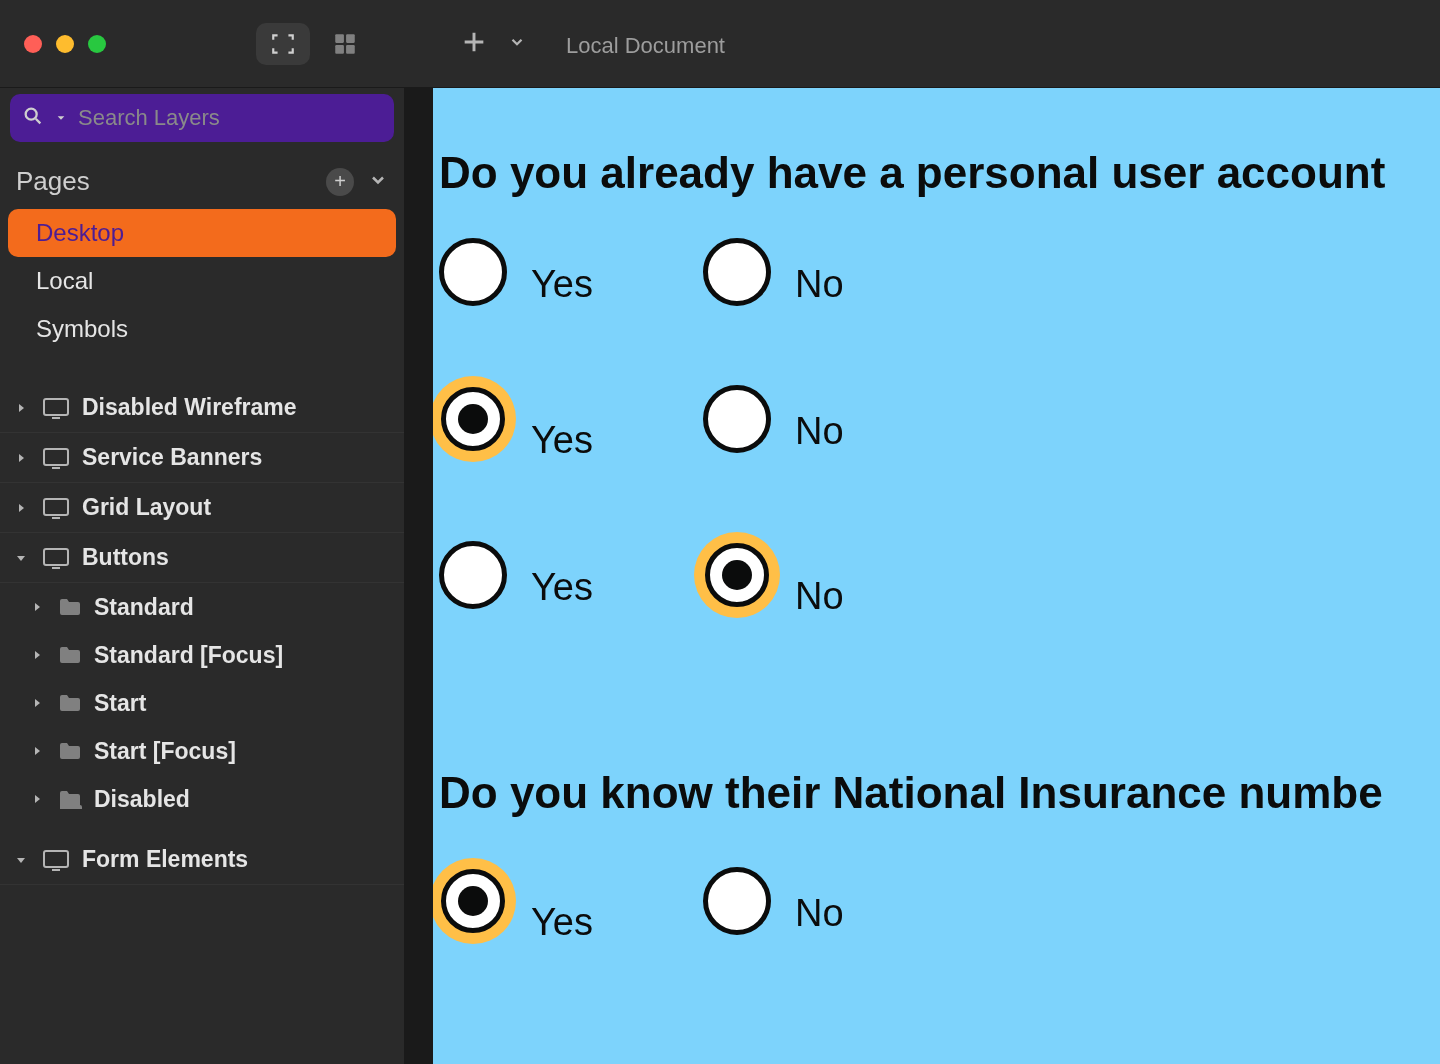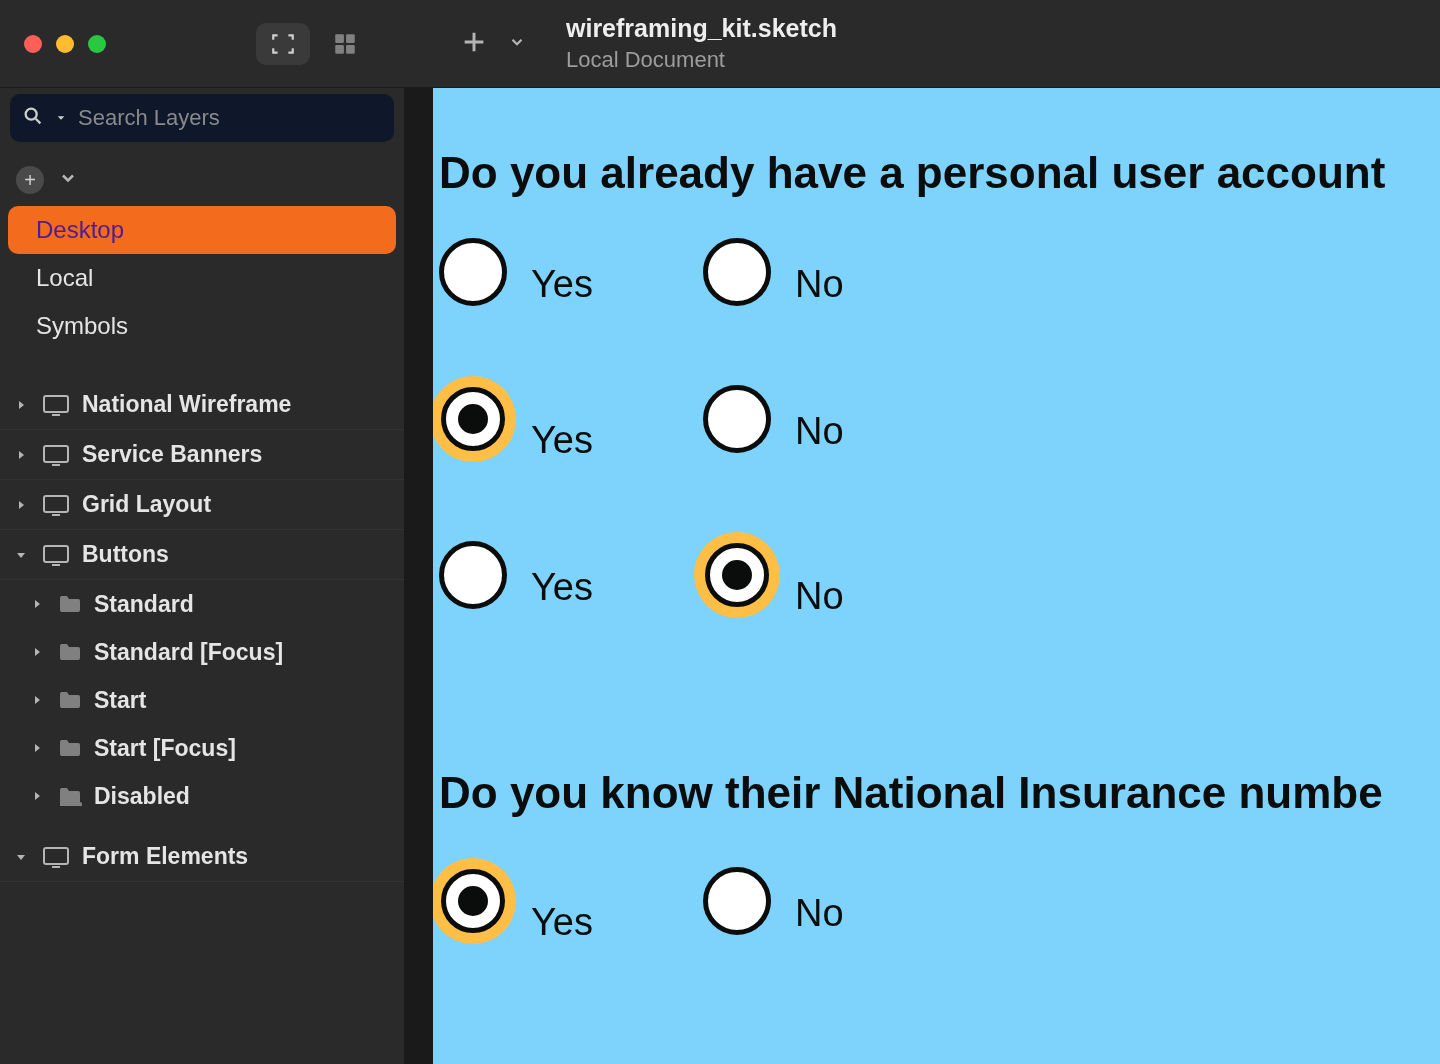--- a/index.html
+++ b/index.html
@@ -87,21 +87,21 @@
       width: 405px;
       background: #2a2a2a;
       display: flex;
       flex-direction: column;
       border-right: 1px solid #1a1a1a;
     }
     .search-wrap {
       padding: 6px 10px;
     }
     .search-box {
-      background: #0f172a;
+      background: #4c1d95;
       border-radius: 10px;
       height: 48px;
       display: flex;
       align-items: center;
       padding: 0 12px;
       gap: 12px;
     }
     .search-placeholder {
       color: #8a8a8a;
       font-size: 22px;
@@ -274,21 +274,20 @@
       <svg class="plus-svg" width="28" height="28" viewBox="0 0 24 24" fill="none" stroke-width="2.5">
         <path d="M12 4v16M4 12h16"></path>
       </svg>
     </span>
     <span>
       <svg class="chev-svg" width="18" height="18" viewBox="0 0 24 24" fill="none" stroke-width="3">
         <path d="M6 9l6 6 6-6"></path>
       </svg>
     </span>
     <div class="doc-title-wrap">
-      <div class="doc-title">wireframing_kit.sketch</div>
       <div class="doc-subtitle">Local Document</div>
     </div>
   </div>
 </div>
 
 <div class="main">
 
   <div class="sidebar">
     <div class="search-wrap">
       <div class="search-box">
@@ -301,20 +300,21 @@
         <span>
           <svg width="10" height="10" viewBox="0 0 24 24" fill="#cfcfcf">
             <path d="M4 8l8 8 8-8z"></path>
           </svg>
         </span>
         <span class="search-placeholder">Search Layers</span>
       </div>
     </div>
 
     <div class="pages-header">
+      <div class="pages-title">Pages</div>
       <div class="circle-plus">+</div>
       <span>
         <svg class="pages-chev" width="20" height="20" viewBox="0 0 24 24" fill="none" stroke-width="3">
           <path d="M6 9l6 6 6-6"></path>
         </svg>
       </span>
     </div>
 
     <div class="page-list">
       <div class="page-item active">
@@ -335,21 +335,21 @@
           <svg width="12" height="12" viewBox="0 0 24 24" fill="#b5b5b5">
               <path d="M8 4l10 8-10 8z"></path>
             </svg>
         </span>
         <span class="artboard-icon">
           <svg width="28" height="22" viewBox="0 0 28 22" fill="none" stroke="#b5b5b5" stroke-width="2">
             <rect x="2" y="2" width="24" height="16" rx="2"></rect>
               <path d="M10 21h8"></path>
           </svg>
         </span>
-        <span>National Wireframe</span>
+        <span>Disabled Wireframe</span>
       </div>
 
       <div class="layer-row">
         <span class="disclosure">
           <svg width="12" height="12" viewBox="0 0 24 24" fill="#b5b5b5">
               <path d="M8 4l10 8-10 8z"></path>
             </svg>
         </span>
         <span class="artboard-icon">
           <svg width="28" height="22" viewBox="0 0 28 22" fill="none" stroke="#b5b5b5" stroke-width="2">

